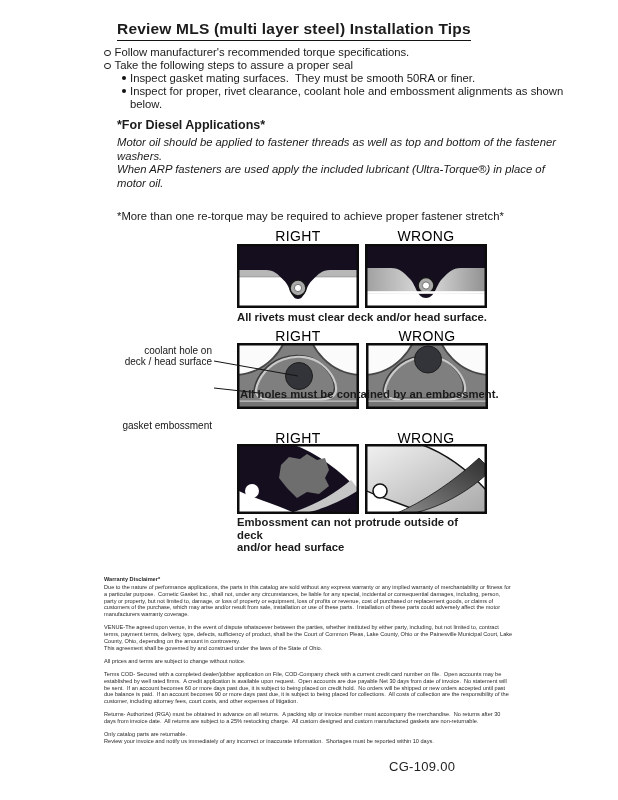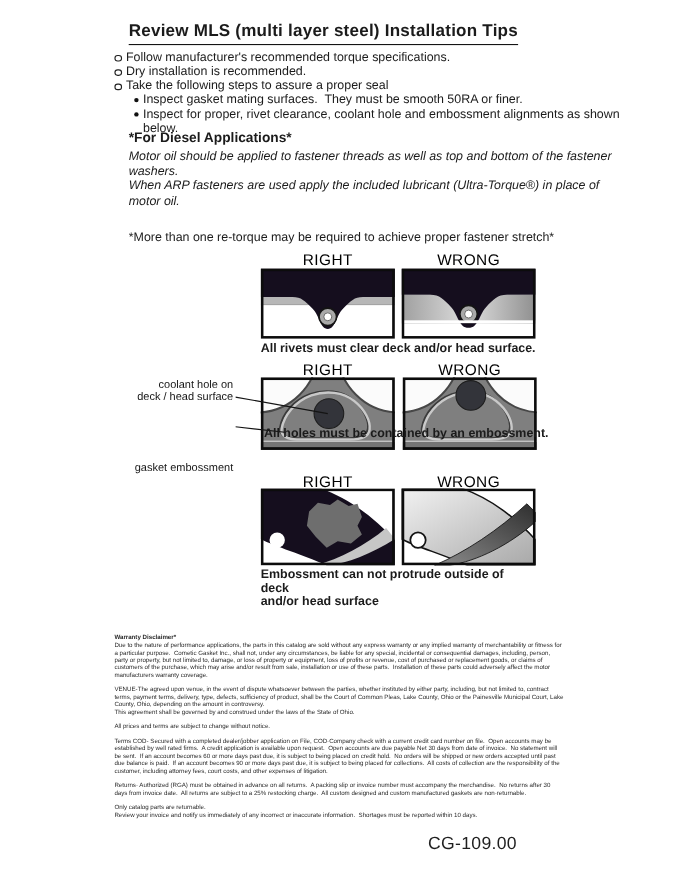--- a/index.html
+++ b/index.html
@@ -32,37 +32,33 @@
   .callout-label { position:absolute; width:116px; text-align:right; font-size:10px; line-height:10.5px; color:#161616; }
 
   .legal { position:absolute; left:104px; top:576px; width:409px; height:176px; }
   .legal-inner {
     width:818px; transform:scale(0.5); transform-origin:0 0;
     font-size:11.2px; line-height:13.5px; color:#2a2a2a;
   }
   .legal-inner .lp { margin:0 0 13px 0; }
   .legal-heading { font-weight:700; margin:0 0 2px 0; }
 
-  .footer-code { position:absolute; left:389px; top:759px; font-size:16px; letter-spacing:0.3px; color:#1f1f1f; }
+  .footer-code { position:absolute; left:389px; top:759px; font-size:13px; letter-spacing:0.3px; color:#1f1f1f; }
 </style>
 </head>
 <body>
 
 <div class="page">
 
   <div class="title">Review MLS (multi layer steel) Installation Tips</div>
 
   <div class="tips">
     <div class="tip-row">
       <span class="o-bullet"></span>
       <span class="pre">Follow manufacturer's recommended torque specifications.</span>
-    </div>
-    <div class="tip-row">
-      <span class="o-bullet"></span>
-      <span class="pre">Dry installation is recommended.</span>
     </div>
     <div class="tip-row">
       <span class="o-bullet"></span>
       <span class="pre">Take the following steps to assure a proper seal</span>
     </div>
     <div class="tip-row sub">
       <span class="dot-bullet"></span>
       <span class="pre">Inspect gasket mating surfaces.  They must be smooth 50RA or finer.</span>
     </div>
     <div class="tip-row sub">

